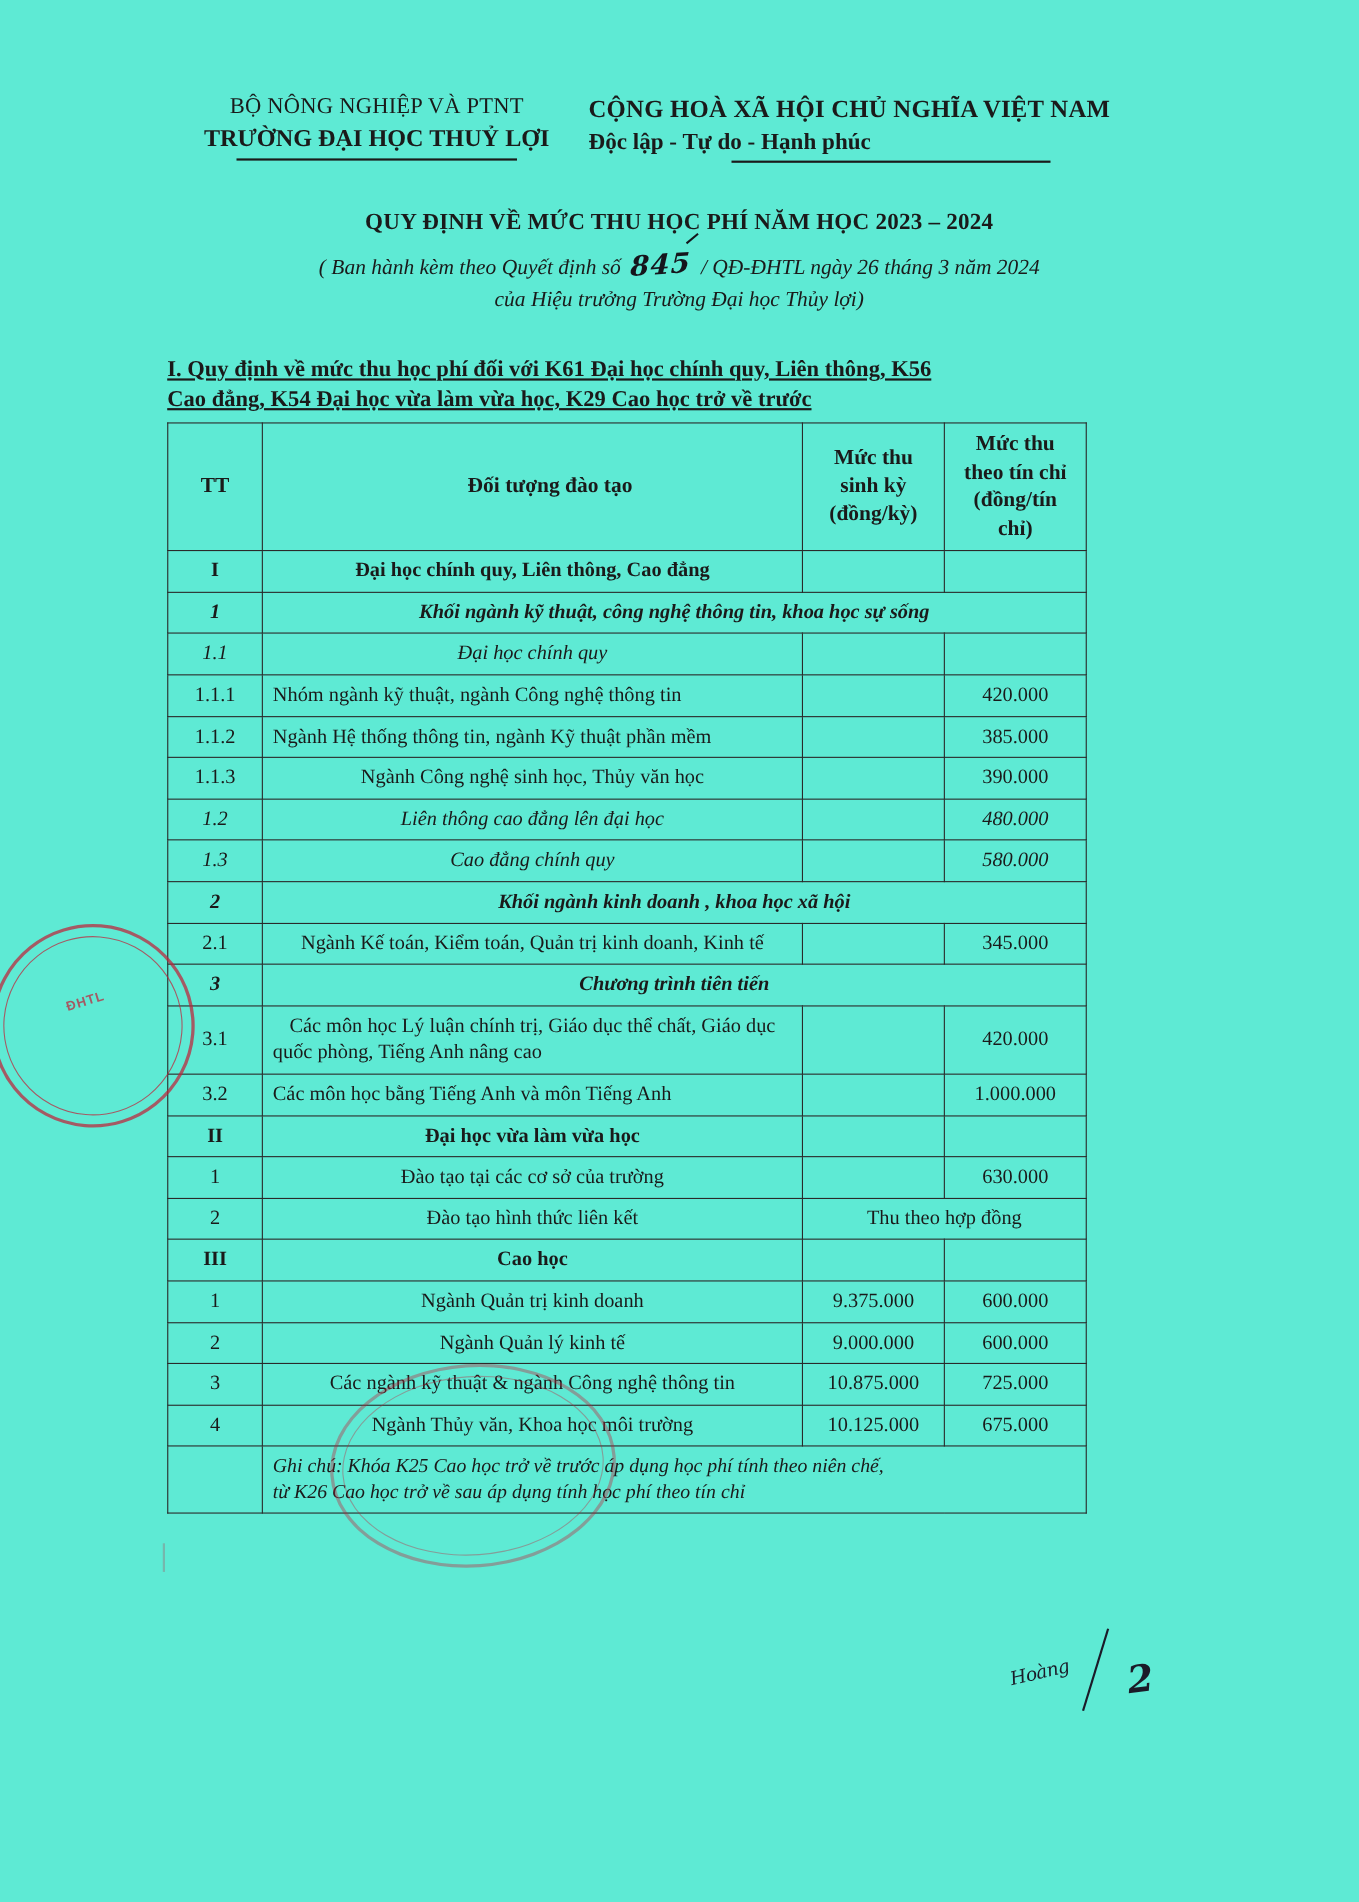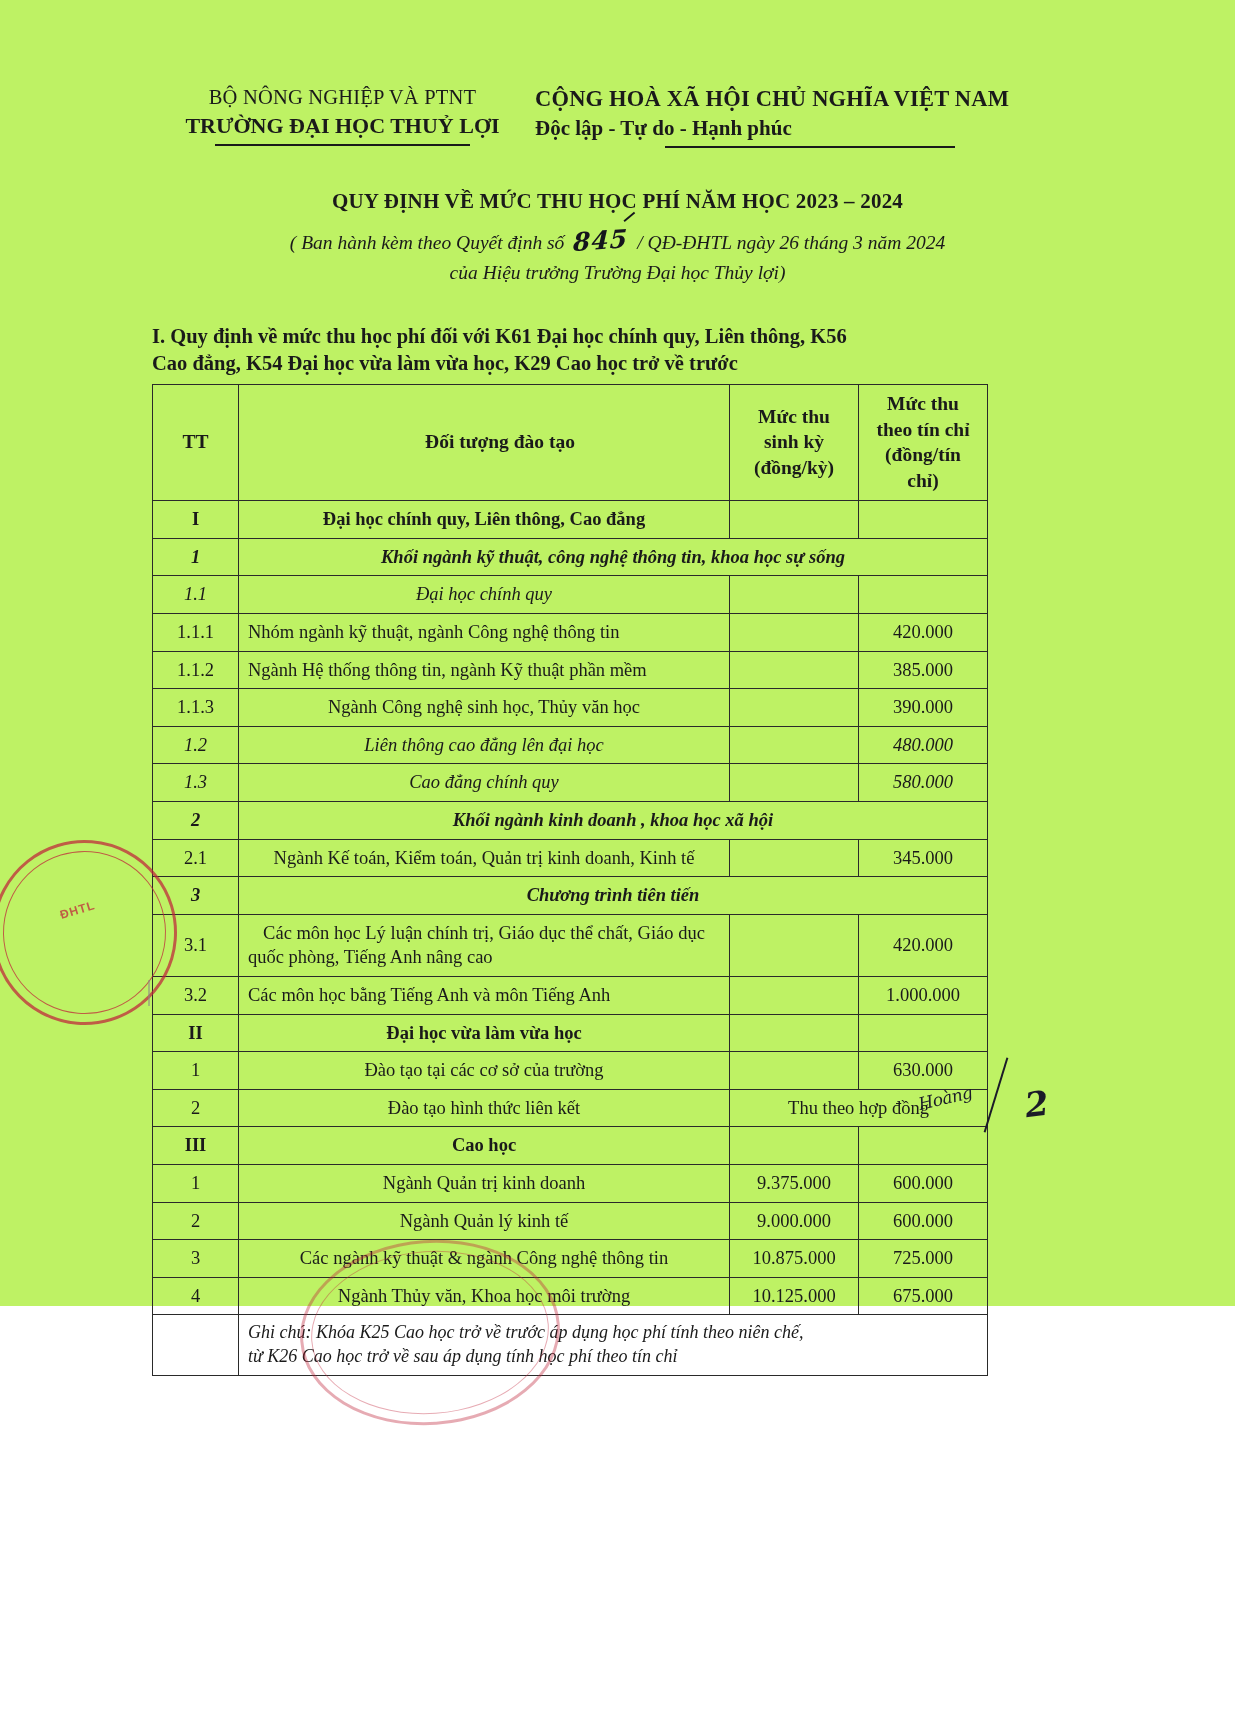--- a/index.html
+++ b/index.html
@@ -11,22 +11,22 @@
     width: 1235px;
     height: 1729px;
     font-family: "Liberation Serif", "DejaVu Serif", serif;
     color: #1a1a1a;
     position: relative;
     overflow: hidden;
   }
   .page {
     position: relative;
     width: 1235px;
-    height: 1306px;
-    background: #bef264;
+    height: 1729px;
+    background: #5eead4;
   }
 
   
   .doc-header {
     display: flex;
     padding: 86px 150px 0 150px;
     box-sizing: border-box;
   }
   .hdr-left {
     width: 385px;
@@ -113,21 +113,21 @@
   }
 
   
   .section-heading {
     margin: 36px 0 6px 0;
     padding: 0 152px 0 152px;
     font-size: 20.5px;
     font-weight: bold;
     line-height: 1.34;
   }
-  .section-heading .sh-line { white-space: nowrap; }
+  .section-heading .sh-line { white-space: nowrap; text-decoration: underline; }
 
   
   .table-wrap {
     padding: 0 152px 0 152px;
     box-sizing: border-box;
   }
   table.fee-table {
     border-collapse: collapse;
     width: 835px;
     table-layout: fixed;

